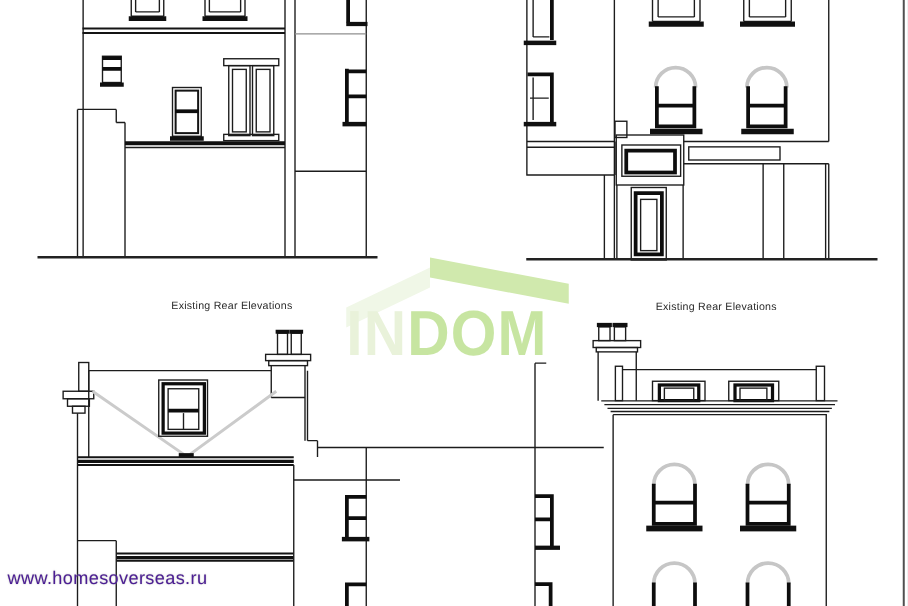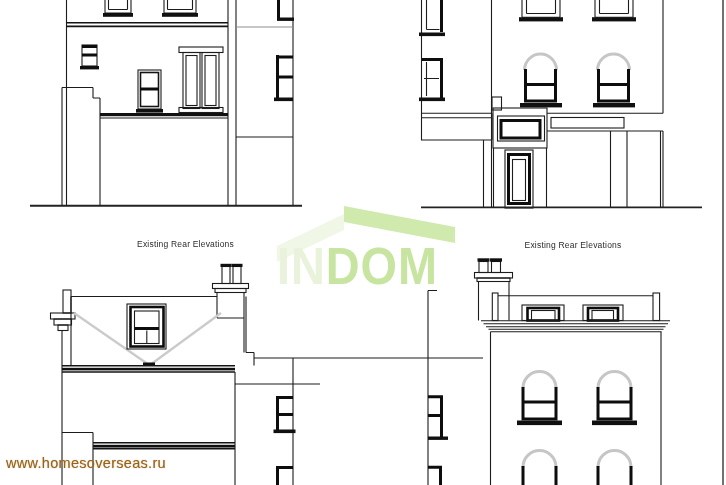--- a/index.html
+++ b/index.html
@@ -16,21 +16,21 @@
   .fillb{fill:#101010;stroke:none;}
   .gry{stroke:#8f8f8f;stroke-width:1;fill:none;}
   .vly{stroke:#cbcbcb;stroke-width:2.4;fill:none;}
   .arc{stroke:#c6c6c6;stroke-width:3;fill:none;}
   .pg{stroke:#4f4f4f;stroke-width:1.6;fill:none;}
   .dwg-title{
     position:absolute;transform:translateX(-50%);
     font-size:8.5px;color:#2b2b2b;letter-spacing:0.2px;white-space:nowrap;
   }
   .wm-url{
-    position:absolute;left:6px;top:455px;font-size:14.5px;color:#a16207;
+    position:absolute;left:6px;top:455px;font-size:14.5px;color:#4c1d95;
     letter-spacing:0.3px;text-shadow:0 0 1.2px rgba(150,150,150,0.8);white-space:nowrap;
   }
   .logo{position:absolute;left:270px;top:200px;width:200px;height:95px;}
   .logo svg{position:absolute;left:0;top:0;}
   .logo-text{
     position:absolute;left:7px;top:41px;font-weight:900;font-size:51px;line-height:1;
     letter-spacing:1px;transform:scaleX(0.92);transform-origin:left;white-space:nowrap;
   }
   .logo-in{color:#e9f2da;}
   .logo-dom{color:#c7e5a1;}

